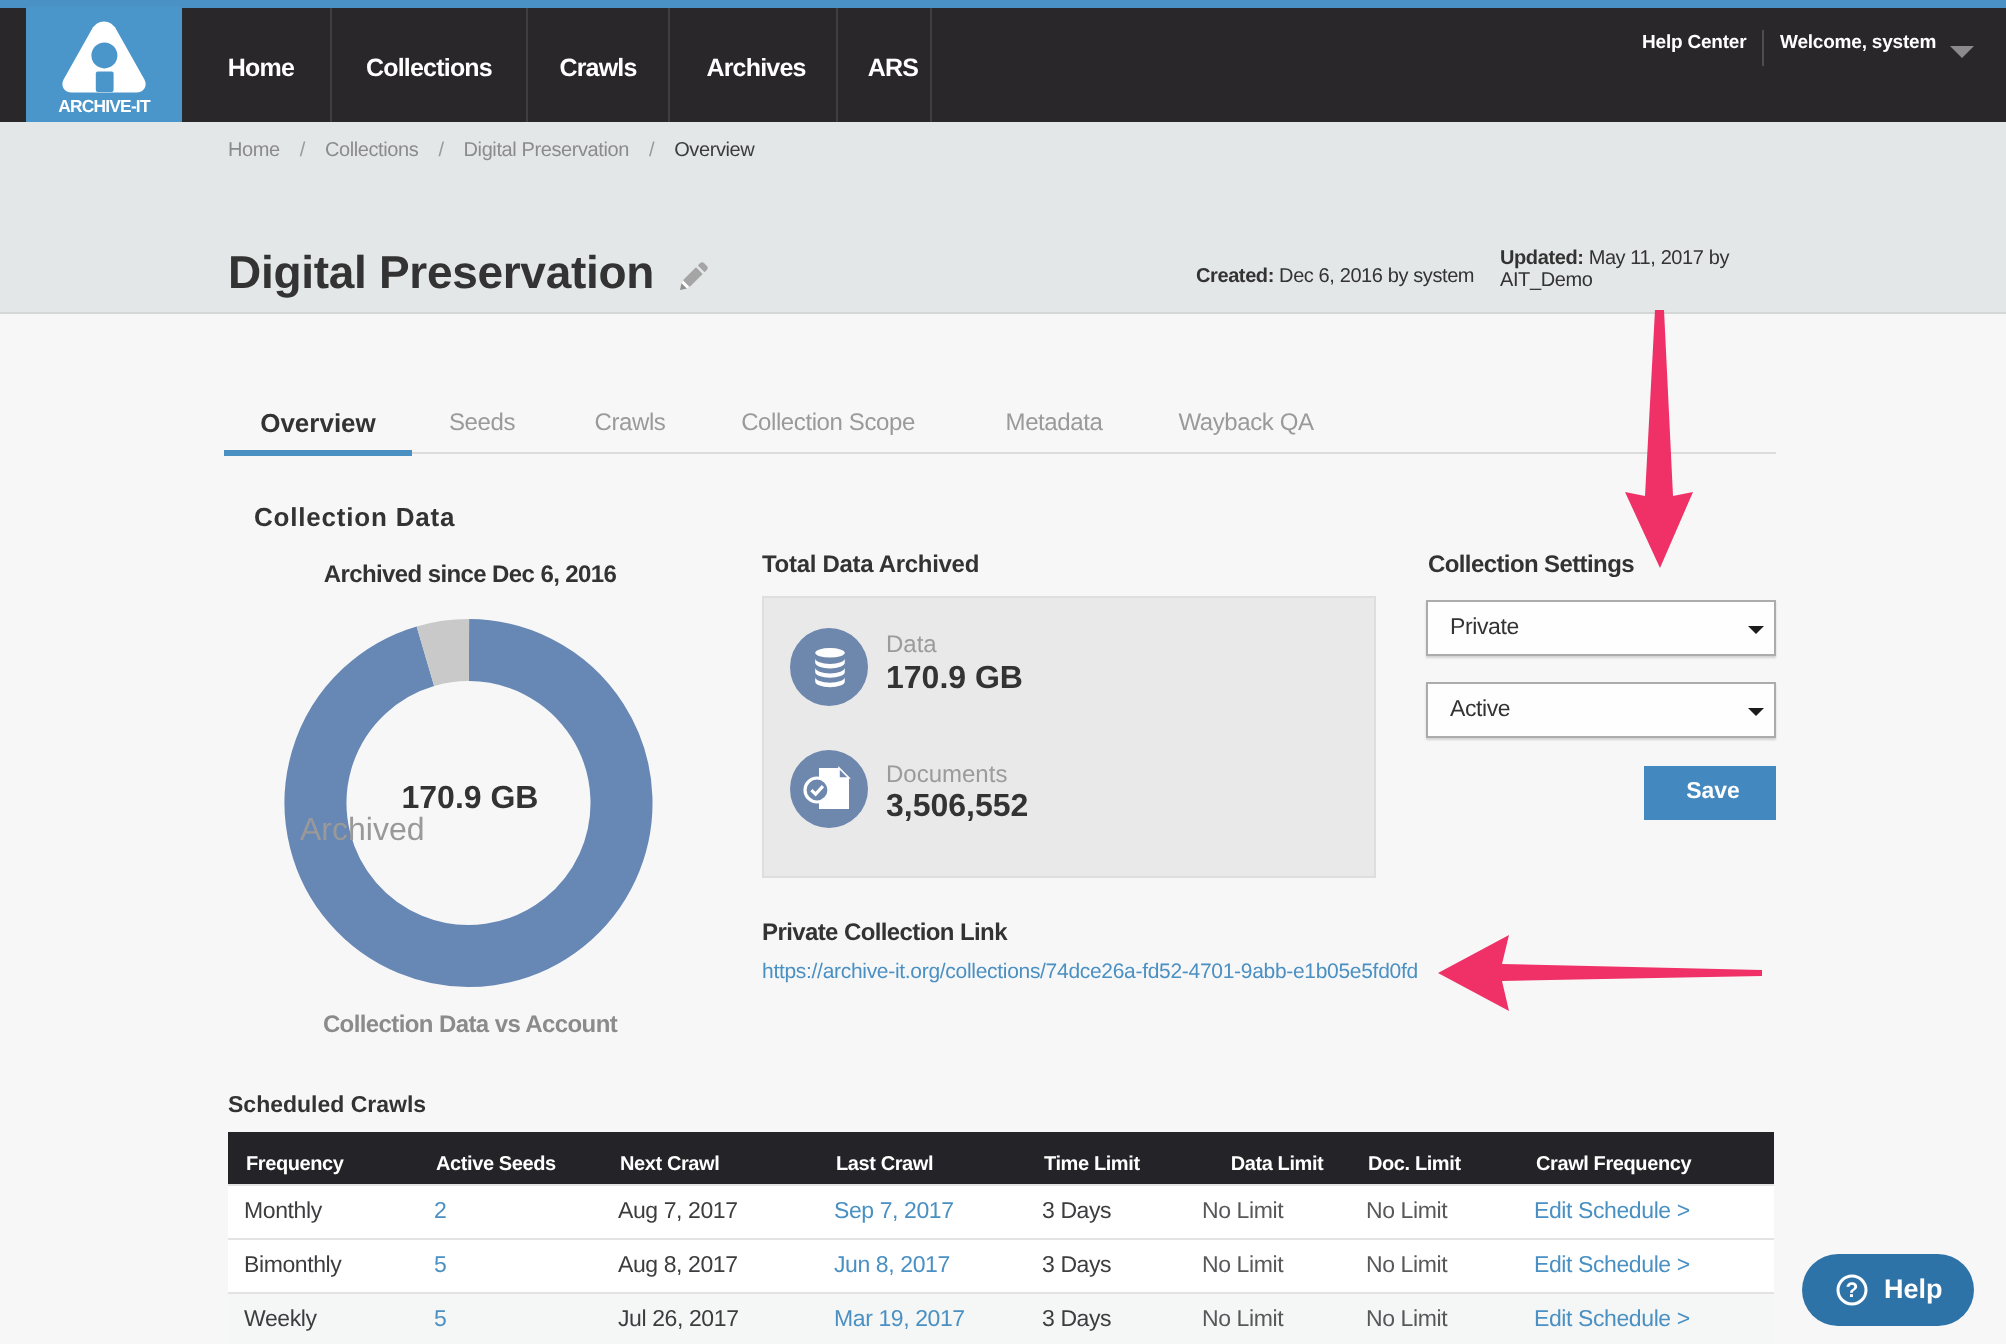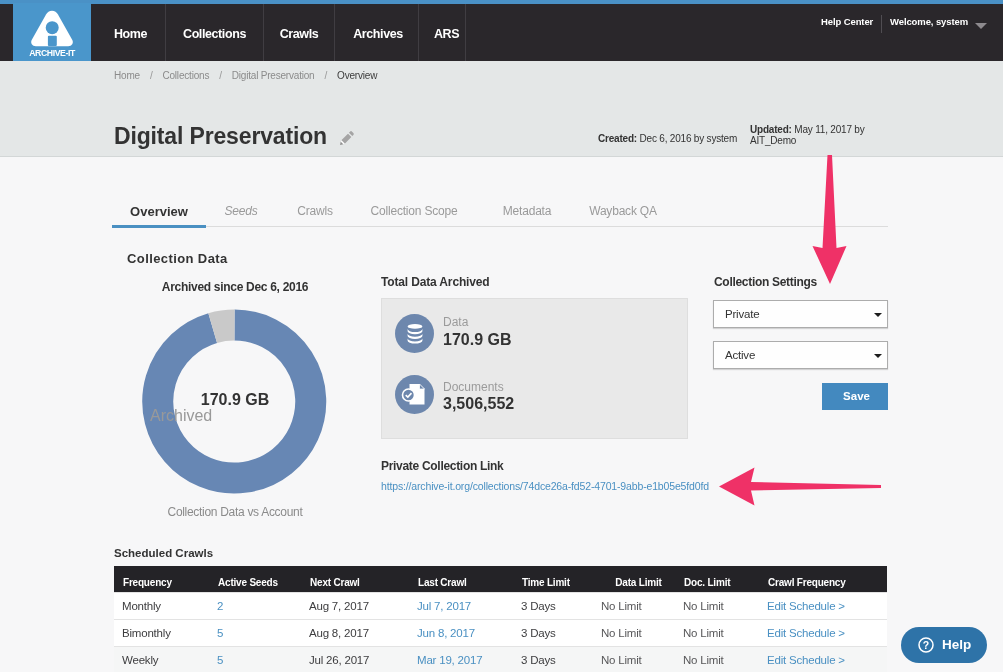--- a/index.html
+++ b/index.html
@@ -107,36 +107,36 @@
       <rect x="4.5" y="-2.4" width="9.3" height="4.8" rx="0.5" fill="#a5a5a5"></rect>
       <rect x="13.8" y="-2.4" width="1.2" height="4.8" fill="#e4e7e7"></rect>
       <path d="M15 -2.4 L16.5 -2.4 Q18 -2.4 18 -0.9 L18 0.9 Q18 2.4 16.5 2.4 L15 2.4 Z" fill="#a5a5a5"></path>
     </g>
   </svg>
   <div class="abs meta" style="left:598px; top:134px;"><b>Created:</b> Dec 6, 2016 by system</div>
   <div class="abs meta" style="left:750px; top:125px; width:130px;"><b>Updated:</b> May 11, 2017 by AIT_Demo</div>
 
   <div class="tabbar"></div>
   <div class="tab active" style="left:112px; width:94px;">Overview</div>
-  <div class="tab" style="left:211px; width:60px;font-style:italic;">Seeds</div>
+  <div class="tab" style="left:211px; width:60px;">Seeds</div>
   <div class="tab" style="left:285px; width:60px;">Crawls</div>
   <div class="tab" style="left:369px; width:90px;">Collection Scope</div>
   <div class="tab" style="left:487px; width:80px;">Metadata</div>
   <div class="tab" style="left:583px; width:80px;">Wayback QA</div>
 
   <div class="h2a" style="left:127px; top:251px;">Collection Data</div>
   <div class="abs" style="left:128px; top:280px; width:214px; text-align:center; font-size:12px; font-weight:bold; letter-spacing:-0.3px; color:#333;">Archived since Dec 6, 2016</div>
 
   <svg class="abs" style="left:139px; top:306px;" width="191" height="191" viewBox="0 0 191 191">
     <path d="M 95.5 19 A 76.5 76.5 0 1 1 73.7 22.1" fill="none" stroke="#6787b4" stroke-width="31"></path>
     <path d="M 73.7 22.1 A 76.5 76.5 0 0 1 95.5 19" fill="none" stroke="#c9c9c9" stroke-width="31"></path>
   </svg>
   <div class="abs" style="left:150px; top:391px; width:170px; text-align:center; font-size:16px; font-weight:bold; color:#333;">170.9 GB</div>
   <div class="abs" style="left:150px; top:407px; width:170px; text-align:left; font-size:16px; color:#999;">Archived</div>
-  <div class="abs" style="left:128px; top:505px; width:214px; text-align:center; font-size:12px; font-weight:normal; letter-spacing:-0.3px; color:#8b8b8b;">Collection Data vs Account</div>
+  <div class="abs" style="left:128px; top:505px; width:214px; text-align:center; font-size:12px; font-weight:bold; letter-spacing:-0.3px; color:#8b8b8b;">Collection Data vs Account</div>
 
   <div class="h3a" style="left:381px; top:275px; letter-spacing:-0.15px;">Total Data Archived</div>
   <div class="panel"></div>
   <svg class="abs" style="left:394.5px; top:313.5px;" width="39" height="39" viewBox="0 0 39 39">
     <circle cx="19.5" cy="19.5" r="19.5" fill="#6d87ad"></circle>
     <ellipse cx="20" cy="12.4" rx="7.4" ry="2.4" fill="#fff"></ellipse>
     <path d="M12.6 15.1 A 7.4 2.9 0 0 0 27.4 15.1 L27.4 17.3 A 7.4 2.9 0 0 1 12.6 17.3 Z" fill="#fff"></path>
     <path d="M12.6 19.8 A 7.4 2.9 0 0 0 27.4 19.8 L27.4 22 A 7.4 2.9 0 0 1 12.6 22 Z" fill="#fff"></path>
     <path d="M12.6 24.5 A 7.4 2.9 0 0 0 27.4 24.5 L27.4 26.7 A 7.4 2.9 0 0 1 12.6 26.7 Z" fill="#fff"></path>
   </svg>
@@ -177,21 +177,21 @@
       <th style="width:104px;">Last Crawl</th>
       <th style="width:80px;">Time Limit</th>
       <th style="width:82px;text-align:center;">Data Limit</th>
       <th style="width:84px;">Doc. Limit</th>
       <th>Crawl Frequency</th>
     </tr>
     <tr>
       <td>Monthly</td>
         <td class="lk">2</td>
         <td>Aug 7, 2017</td>
-        <td class="lk">Jul 7, 2017</td>
+        <td class="lk">Sep 7, 2017</td>
       <td>3 Days</td>
         <td class="dim">No Limit</td>
         <td class="dim">No Limit</td>
         <td class="lk">Edit Schedule &gt;</td>
     </tr>
     <tr>
       <td>Bimonthly</td>
         <td class="lk">5</td>
         <td>Aug 8, 2017</td>
         <td class="lk">Jun 8, 2017</td>

